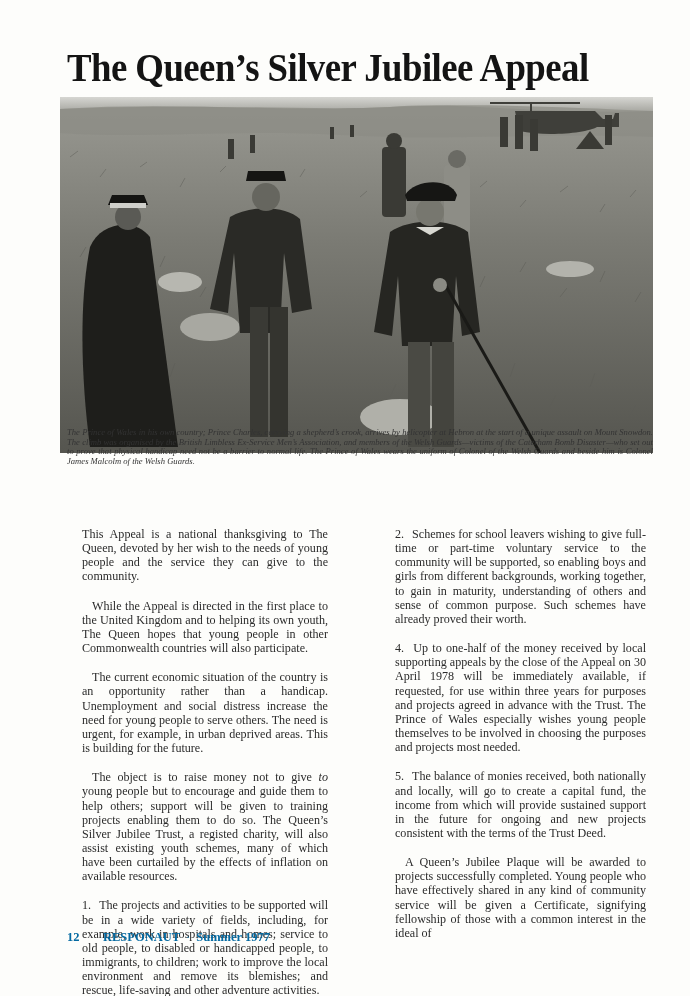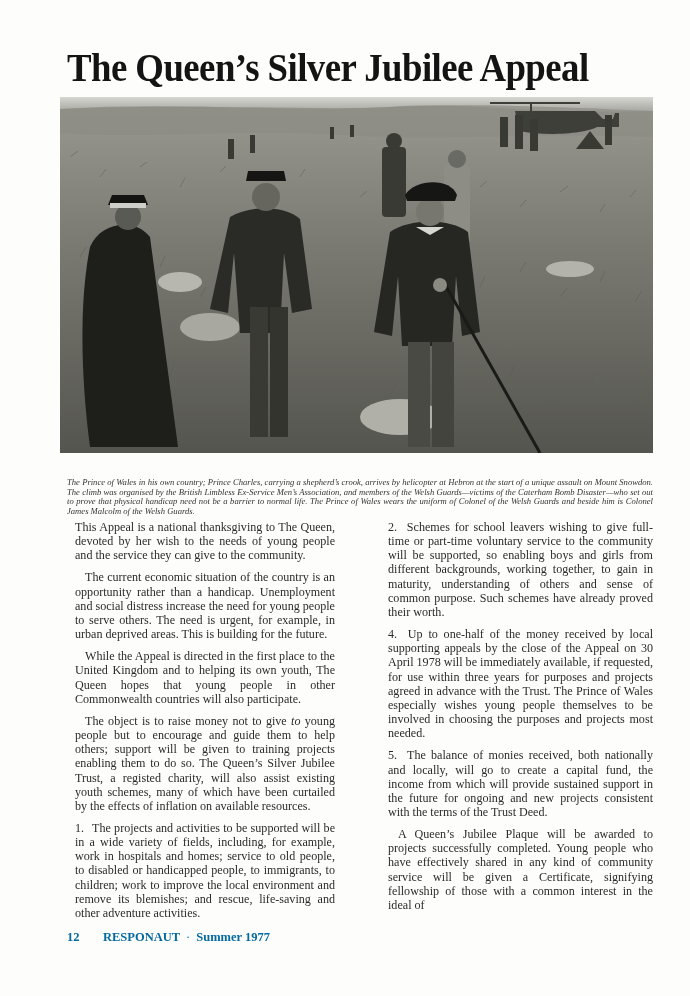--- a/index.html
+++ b/index.html
@@ -27,21 +27,21 @@
   .photo {
     position: absolute;
     left: 60px; top: 97px;
     width: 593px; height: 356px;
     overflow: hidden;
     background: #6e6e68;
   }
   .photo svg { display: block; }
   .caption {
     position: absolute;
-    left: 67px; top: 478px;
+    left: 67px; top: 428px;
     width: 586px;
     margin: 0;
     font-family: "Liberation Serif", serif;
     font-style: italic;
     font-size: 8.6px;
     line-height: 9.7px;
     color: #333;
     text-align: justify;
   }
   .col {
@@ -49,21 +49,21 @@
     top: 512px;
     width: 276px;
     font-size: 12.1px;
     line-height: 14.15px;
     color: #2b2b2b;
     text-align: justify;
     hyphens: none;
   }
   .col.left { left: 67px; }
   .col.right { left: 380px; width: 281px; }
-  .col p { margin: 8px; }
+  .col p { margin: 15px; }
   .col p.indent { text-indent: 10px; }
   .col p.num { text-indent: 0; }
   .col .n { display: inline-block; min-width: 14px; }
   .footer {
     position: absolute;
     left: 67px; top: 930px;
     font-size: 12.5px;
     font-weight: bold;
     color: #0369a1;
     white-space: nowrap;
@@ -152,22 +152,22 @@
       <line x1="382" y1="182" x2="480" y2="356" stroke="#1a1a17" stroke-width="3"></line>
       <circle cx="380" cy="188" r="7" fill="#8a8a83"></circle>
     </g>
   </svg>
 </div>
 
 <p class="caption">The Prince of Wales in his own country; Prince Charles, carrying a shepherd’s crook, arrives by helicopter at Hebron at the start of a unique assault on Mount Snowdon. The climb was organised by the British Limbless Ex-Service Men’s Association, and members of the Welsh Guards—victims of the Caterham Bomb Disaster—who set out to prove that physical handicap need not be a barrier to normal life. The Prince of Wales wears the uniform of Colonel of the Welsh Guards and beside him is Colonel James Malcolm of the Welsh Guards.</p>
 
 <div class="col left">
   <p>This Appeal is a national thanksgiving to The Queen, devoted by her wish to the needs of young people and the service they can give to the community.</p>
+  <p class="indent">While the Appeal is directed in the first place to the United Kingdom and to helping its own youth, The Queen hopes that young people in other Commonwealth countries will also participate.</p>
   <p class="indent">The current economic situation of the country is an opportunity rather than a handicap. Unemployment and social distress increase the need for young people to serve others. The need is urgent, for example, in urban deprived areas. This is building for the future.</p>
-  <p class="indent">While the Appeal is directed in the first place to the United Kingdom and to helping its own youth, The Queen hopes that young people in other Commonwealth countries will also participate.</p>
   <p class="indent"><span>The object is to raise money not to give </span><em>to</em><span> young people but to encourage and guide them to help others; support will be given to training projects enabling them to do so. The Queen’s Silver Jubilee Trust, a registed charity, will also assist existing youth schemes, many of which have been curtailed by the effects of inflation on available resources.</span></p>
   <p class="num"><span class="n">1.</span> <span>The projects and activities to be supported will be in a wide variety of fields, including, for example, work in hospitals and homes; service to old people, to disabled or handicapped people, to immigrants, to children; work to improve the local environment and remove its blemishes; and rescue, life-saving and other adventure activities.</span></p>
 </div>
 
 <div class="col right">
   <p class="num"><span class="n">2.</span> <span>Schemes for school leavers wishing to give full-time or part-time voluntary service to the community will be supported, so enabling boys and girls from different backgrounds, working together, to gain in maturity, understanding of others and sense of common purpose. Such schemes have already proved their worth.</span></p>
   <p class="num"><span class="n">4.</span> <span>Up to one-half of the money received by local supporting appeals by the close of the Appeal on 30 April 1978 will be immediately available, if requested, for use within three years for purposes and projects agreed in advance with the Trust. The Prince of Wales especially wishes young people themselves to be involved in choosing the purposes and projects most needed.</span></p>
   <p class="num"><span class="n">5.</span> <span>The balance of monies received, both nationally and locally, will go to create a capital fund, the income from which will provide sustained support in the future for ongoing and new projects consistent with the terms of the Trust Deed.</span></p>
   <p class="indent">A Queen’s Jubilee Plaque will be awarded to projects successfully completed. Young people who have effectively shared in any kind of community service will be given a Certificate, signifying fellowship of those with a common interest in the ideal of</p>
 </div>

